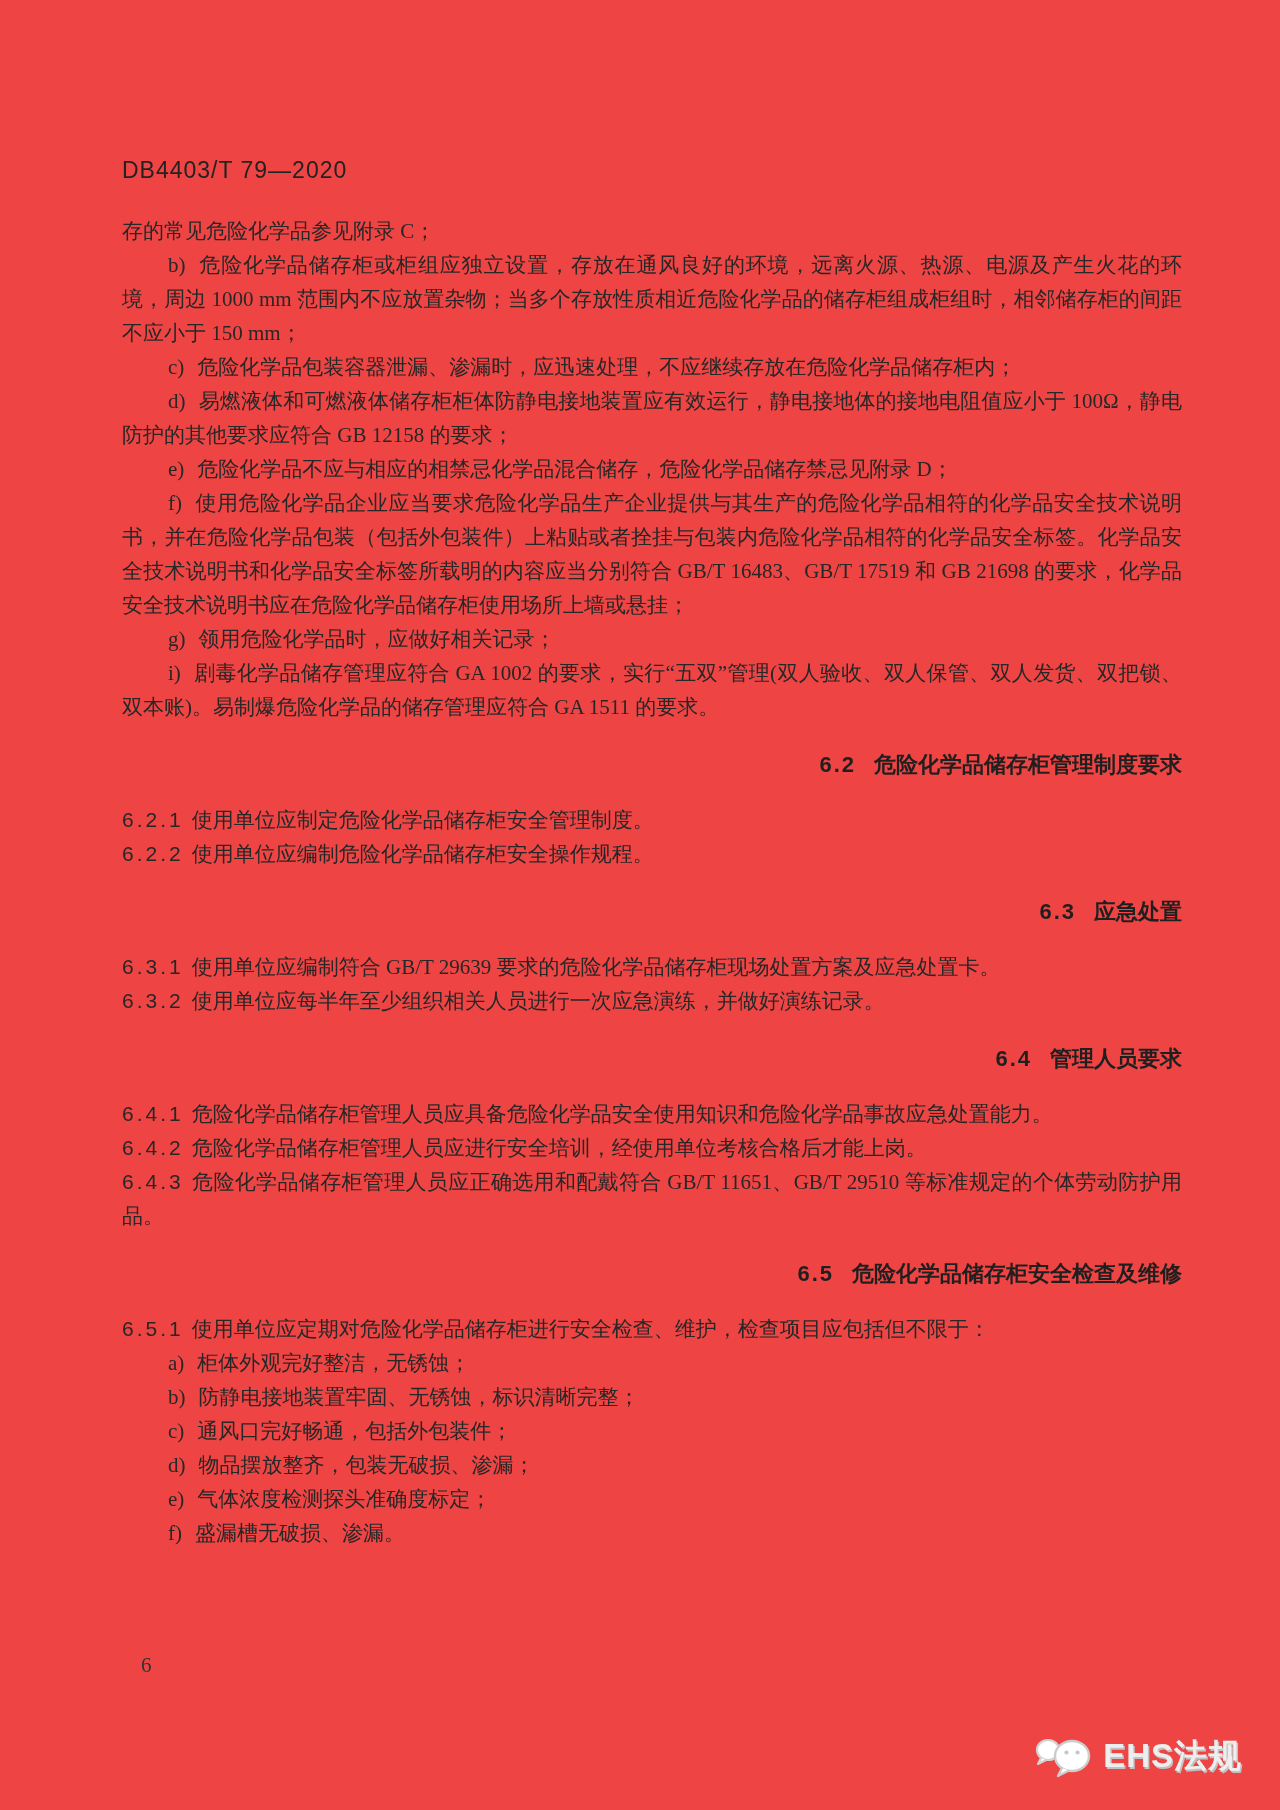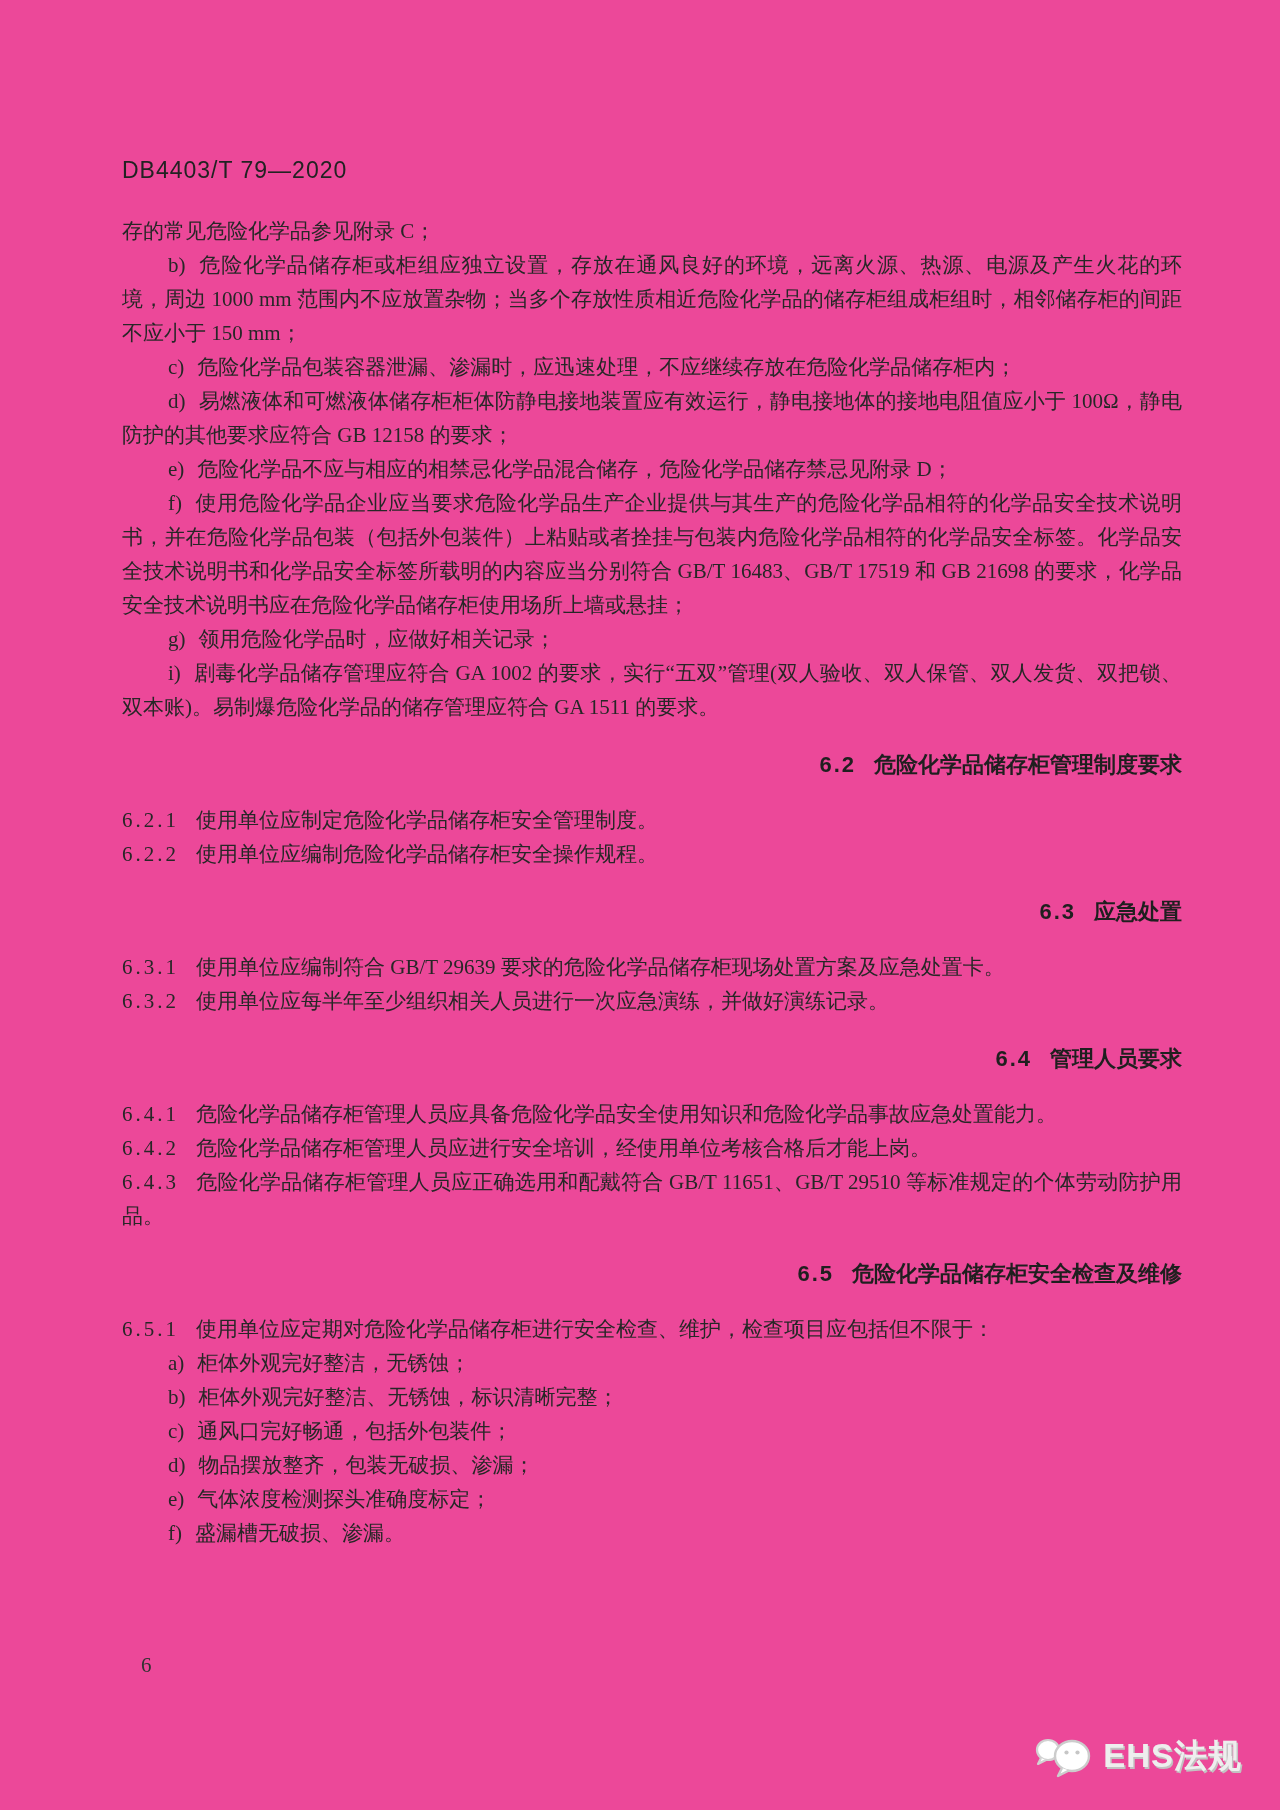--- a/index.html
+++ b/index.html
@@ -1,21 +1,21 @@
 <!DOCTYPE html>
 <html><head>
 <meta charset="utf-8">
 <style>
   * { margin: 0; padding: 0; box-sizing: border-box; }
   html, body { background: #ffffff; }
   .page {
     position: relative;
     width: 1280px;
     height: 1810px;
-    background: #ec4899;
+    background: #ef4444;
     font-family: "Liberation Serif", "DejaVu Serif", serif;
     color: #272727;
     overflow: hidden;
   }
   .content {
     position: absolute;
     left: 122px;
     top: 157px;
     width: 1060px;
   }
@@ -28,23 +28,23 @@
   }
   .body-text {
     font-size: 21px;
     line-height: 34px;
     text-align: justify;
     color: #272727;
   }
   .item, .sub { text-indent: 46px; }
   .lbl { margin-right: 13px; }
   .cl-num {
-    font-family: Liberation Serif, serif;
+    font-family: Liberation Sans, sans-serif;
     letter-spacing: 3px;
-    margin-right: 17px;
+    margin-right: 8px;
     white-space: nowrap;
   }
   .sec {
     font-family: "Liberation Sans", "DejaVu Sans", sans-serif;
     font-weight: bold;
     font-size: 22px;
     line-height: 30px;
     color: #1f1f1f;
     margin: 26px 0 23px 0;
     text-align: right;
@@ -104,21 +104,21 @@
 
     <h2 class="sec"><span class="sec-num">6.4</span><span>管理人员要求</span></h2>
     <p class="body-text clause"><span class="cl-num">6.4.1</span><span>危险化学品储存柜管理人员应具备危险化学品安全使用知识和危险化学品事故应急处置能力。</span></p>
     <p class="body-text clause"><span class="cl-num">6.4.2</span><span>危险化学品储存柜管理人员应进行安全培训，经使用单位考核合格后才能上岗。</span></p>
     <p class="body-text clause"><span class="cl-num">6.4.3</span><span>危险化学品储存柜管理人员应正确选用和配戴符合 GB/T 11651、GB/T 29510 等标准规定的个体劳动防护用品。</span></p>
 
     <h2 class="sec"><span class="sec-num">6.5</span><span>危险化学品储存柜安全检查及维修</span></h2>
     <p class="body-text clause"><span class="cl-num">6.5.1</span><span>使用单位应定期对危险化学品储存柜进行安全检查、维护，检查项目应包括但不限于：</span></p>
 
     <p class="body-text sub"><span class="lbl">a)</span><span>柜体外观完好整洁，无锈蚀；</span></p>
-    <p class="body-text sub"><span class="lbl">b)</span><span>柜体外观完好整洁、无锈蚀，标识清晰完整；</span></p>
+    <p class="body-text sub"><span class="lbl">b)</span><span>防静电接地装置牢固、无锈蚀，标识清晰完整；</span></p>
     <p class="body-text sub"><span class="lbl">c)</span><span>通风口完好畅通，包括外包装件；</span></p>
     <p class="body-text sub"><span class="lbl">d)</span><span>物品摆放整齐，包装无破损、渗漏；</span></p>
     <p class="body-text sub"><span class="lbl">e)</span><span>气体浓度检测探头准确度标定；</span></p>
     <p class="body-text sub"><span class="lbl">f)</span><span>盛漏槽无破损、渗漏。</span></p>
 
 
   </div>
 
   <div class="page-number">6</div>
 

